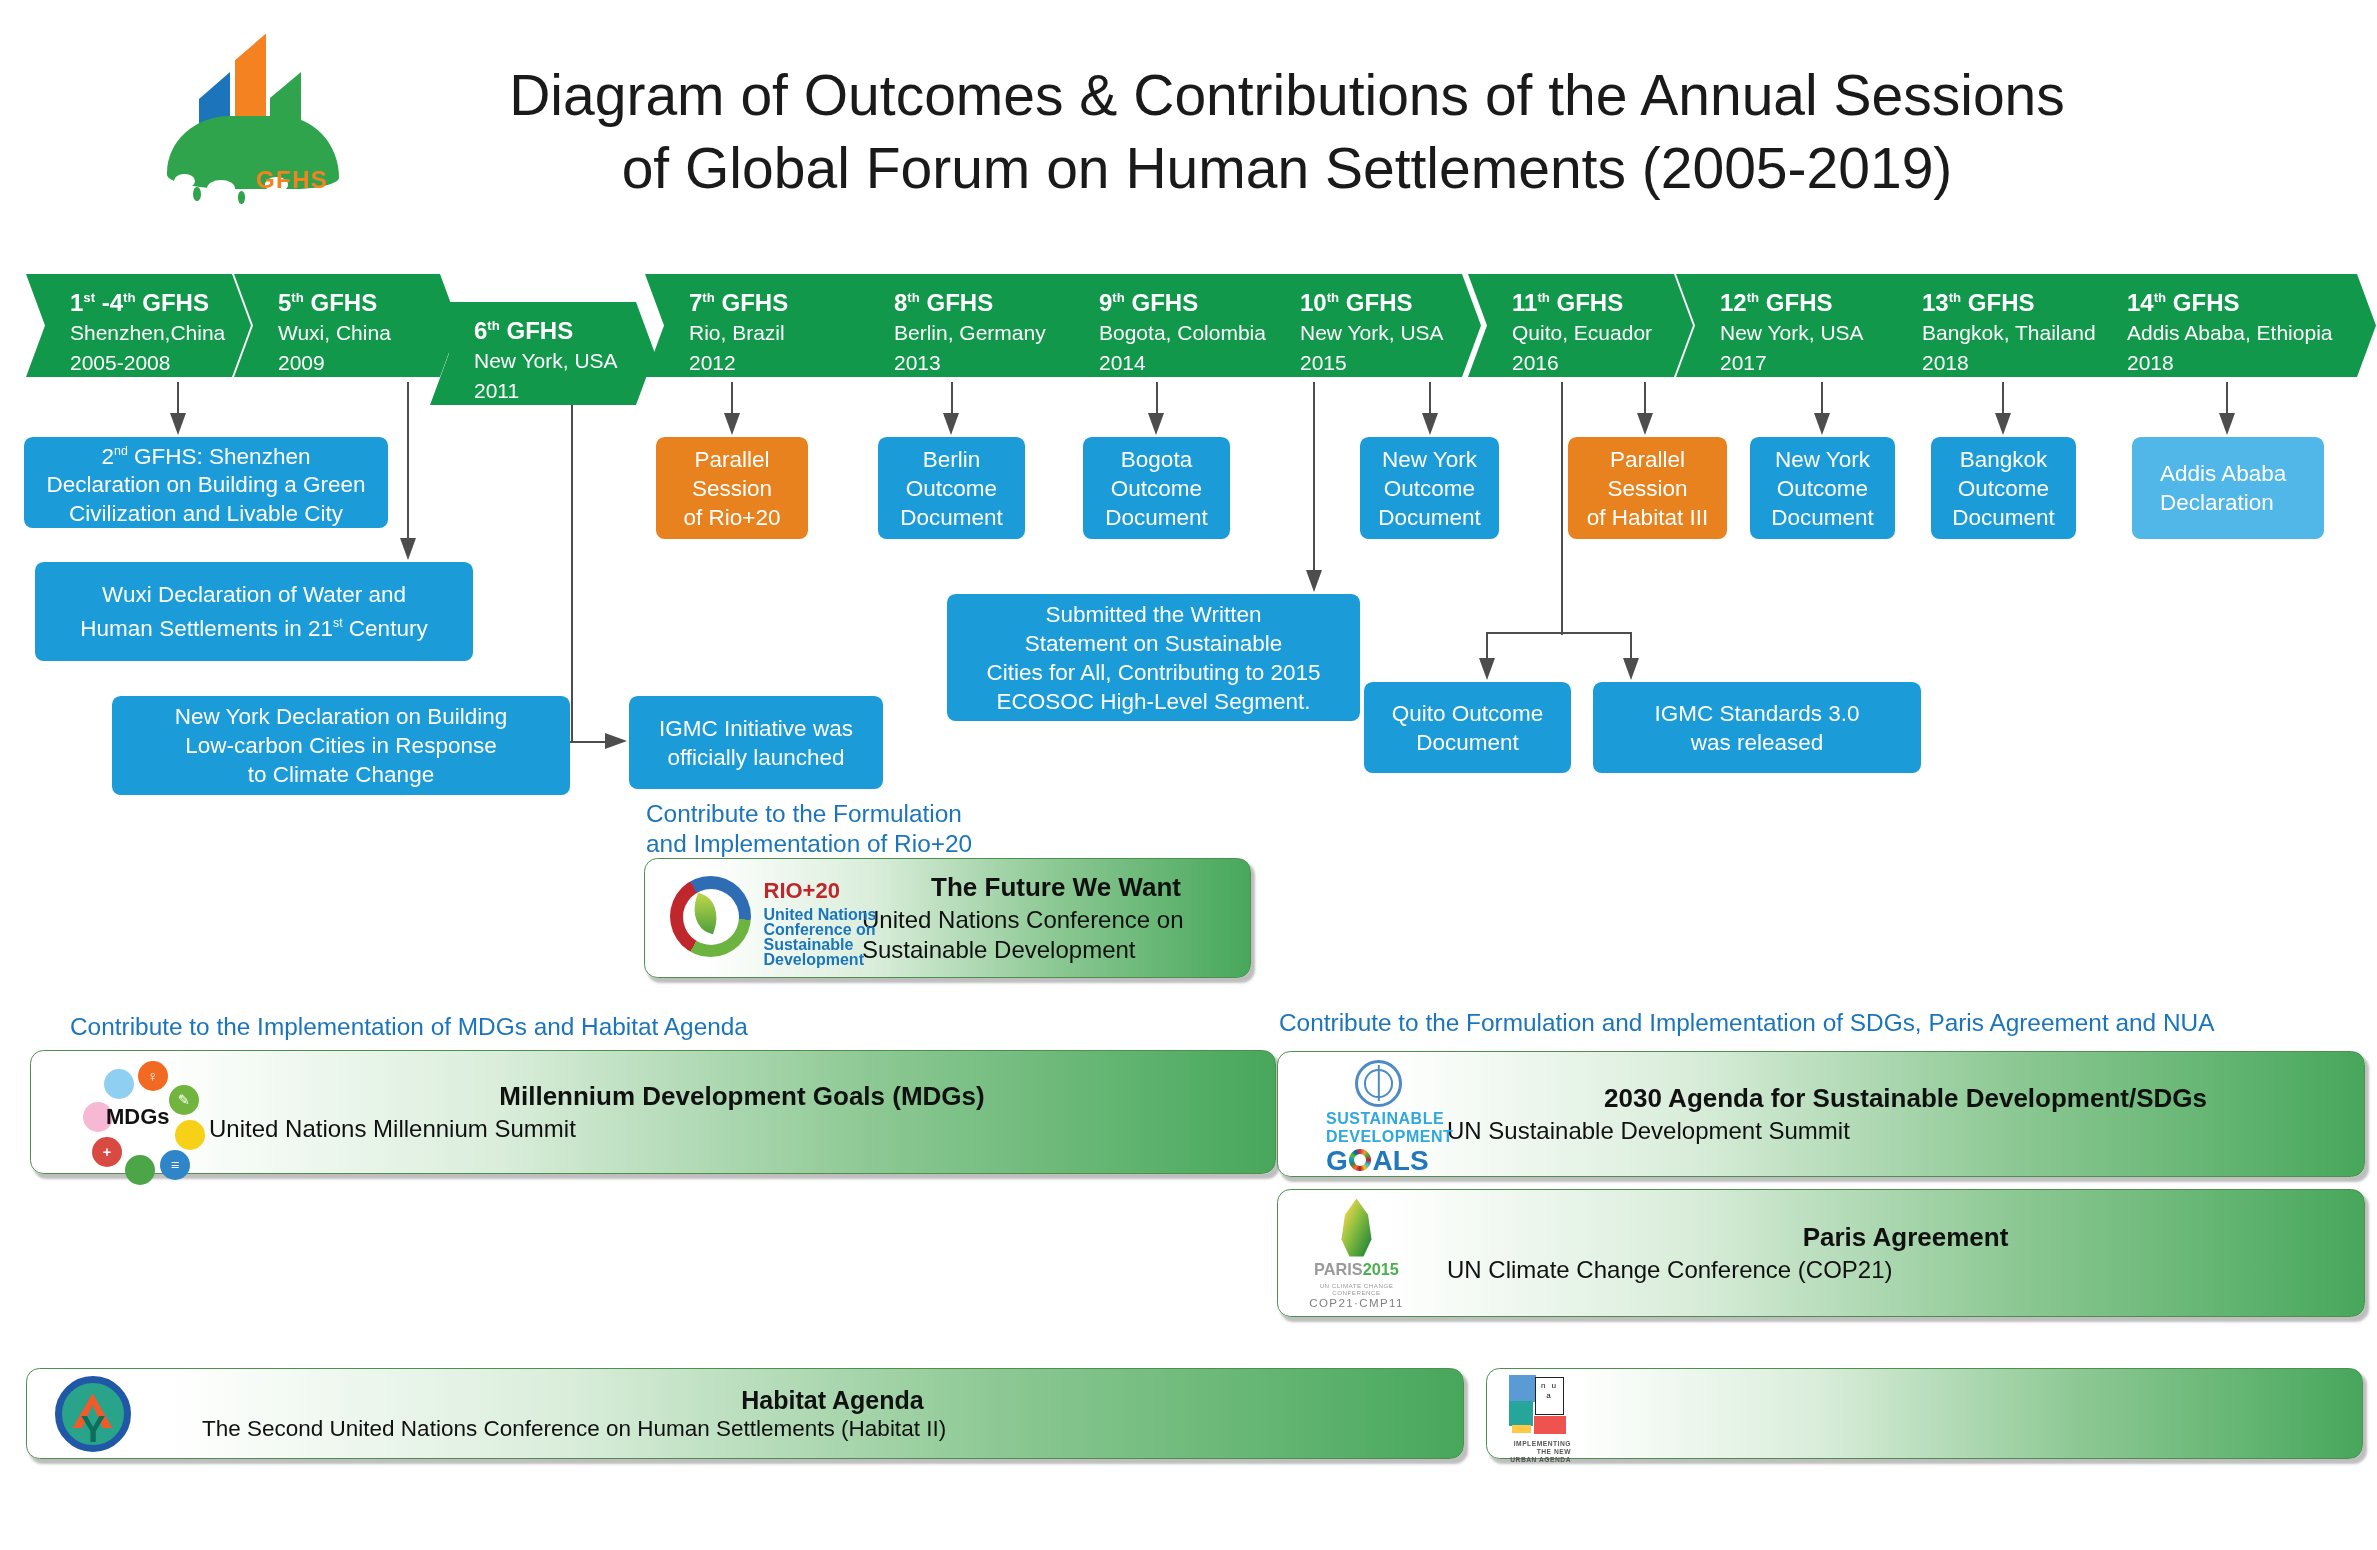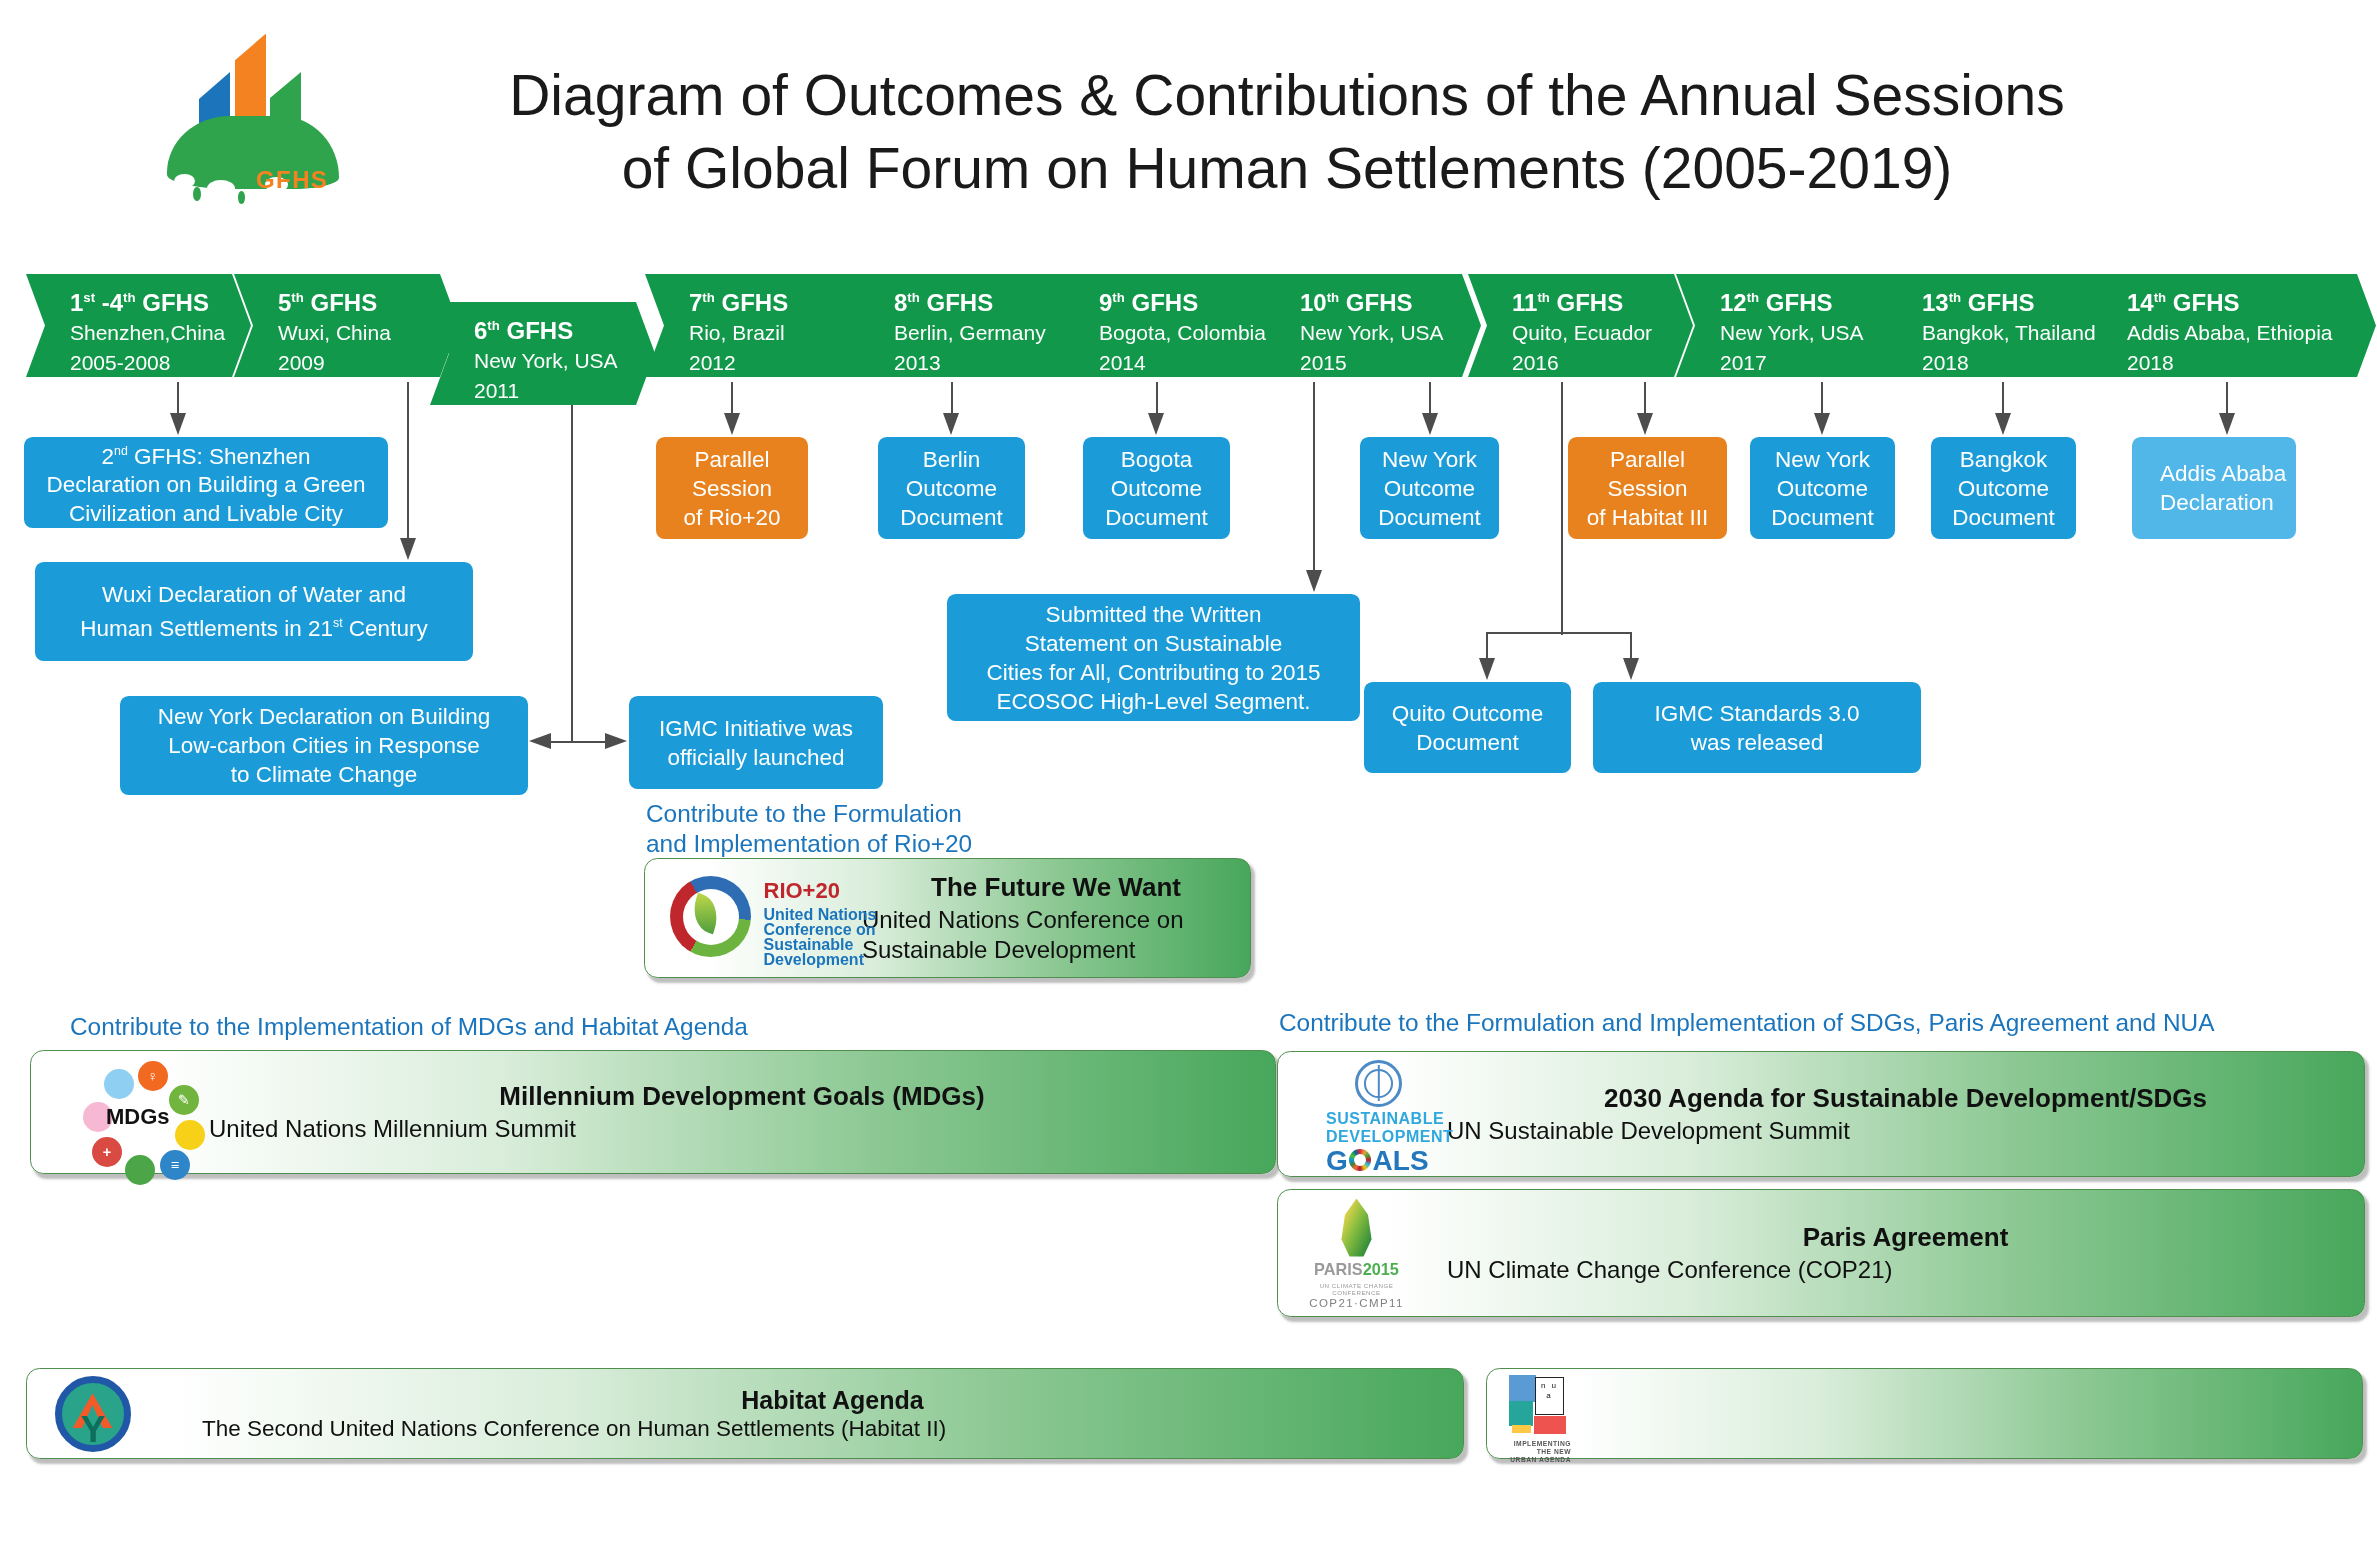--- a/index.html
+++ b/index.html
@@ -223,21 +223,21 @@
         <div class="l3">2018</div>
       </div>
     </div>
   <div id="boxes">
       <div class="obox blue" style="left: 24px; top: 437px; width: 364px; height: 91px;">
         <span>2<sup>nd</sup> GFHS: Shenzhen<br>Declaration on Building a Green<br>Civilization and Livable City</span>
       </div>
       <div class="obox blue" style="left: 35px; top: 562px; width: 438px; height: 99px;">
         <span>Wuxi Declaration of Water and<br>Human Settlements in 21<sup>st</sup> Century</span>
       </div>
-      <div class="obox blue" style="left: 120px; top: 696px; width: 408px; height: 99px;">
+      <div class="obox blue" style="left: 112px; top: 696px; width: 458px; height: 99px;">
         <span>New York Declaration on Building<br>Low-carbon Cities in Response<br>to Climate Change</span>
       </div>
       <div class="obox blue" style="left: 629px; top: 696px; width: 254px; height: 93px;">
         <span>IGMC Initiative was<br>officially launched</span>
       </div>
       <div class="obox orange" style="left: 656px; top: 437px; width: 152px; height: 102px;">
         <span>Parallel<br>Session<br>of Rio+20</span>
       </div>
       <div class="obox blue" style="left: 878px; top: 437px; width: 147px; height: 102px;">
         <span>Berlin<br>Outcome<br>Document</span>
@@ -259,21 +259,21 @@
       </div>
       <div class="obox blue" style="left: 1593px; top: 682px; width: 328px; height: 91px;">
         <span>IGMC Standards 3.0<br>was released</span>
       </div>
       <div class="obox blue" style="left: 1750px; top: 437px; width: 145px; height: 102px;">
         <span>New York<br>Outcome<br>Document</span>
       </div>
       <div class="obox blue" style="left: 1931px; top: 437px; width: 145px; height: 102px;">
         <span>Bangkok<br>Outcome<br>Document</span>
       </div>
-      <div class="obox lightblue left-align" style="left: 2132px; top: 437px; width: 164px; height: 102px;">
+      <div class="obox lightblue left-align" style="left: 2132px; top: 437px; width: 192px; height: 102px;">
         <span>Addis Ababa<br>Declaration</span>
       </div>
     </div>
   <div id="labels">
       <div class="flabel" style="left: 646px; top: 799px;">Contribute to the Formulation<br>and Implementation of Rio+20</div>
       <div class="flabel" style="left: 70px; top: 1012px;">Contribute to the Implementation of MDGs and Habitat Agenda</div>
       <div class="flabel" style="left: 1279px; top: 1008px;">Contribute to the Formulation and Implementation of SDGs, Paris Agreement and NUA</div>
     </div>
   <div id="summits">
       <div class="gbox" style="left: 644px; top: 858px; width: 607px; height: 120px; padding-left: 217px;">

